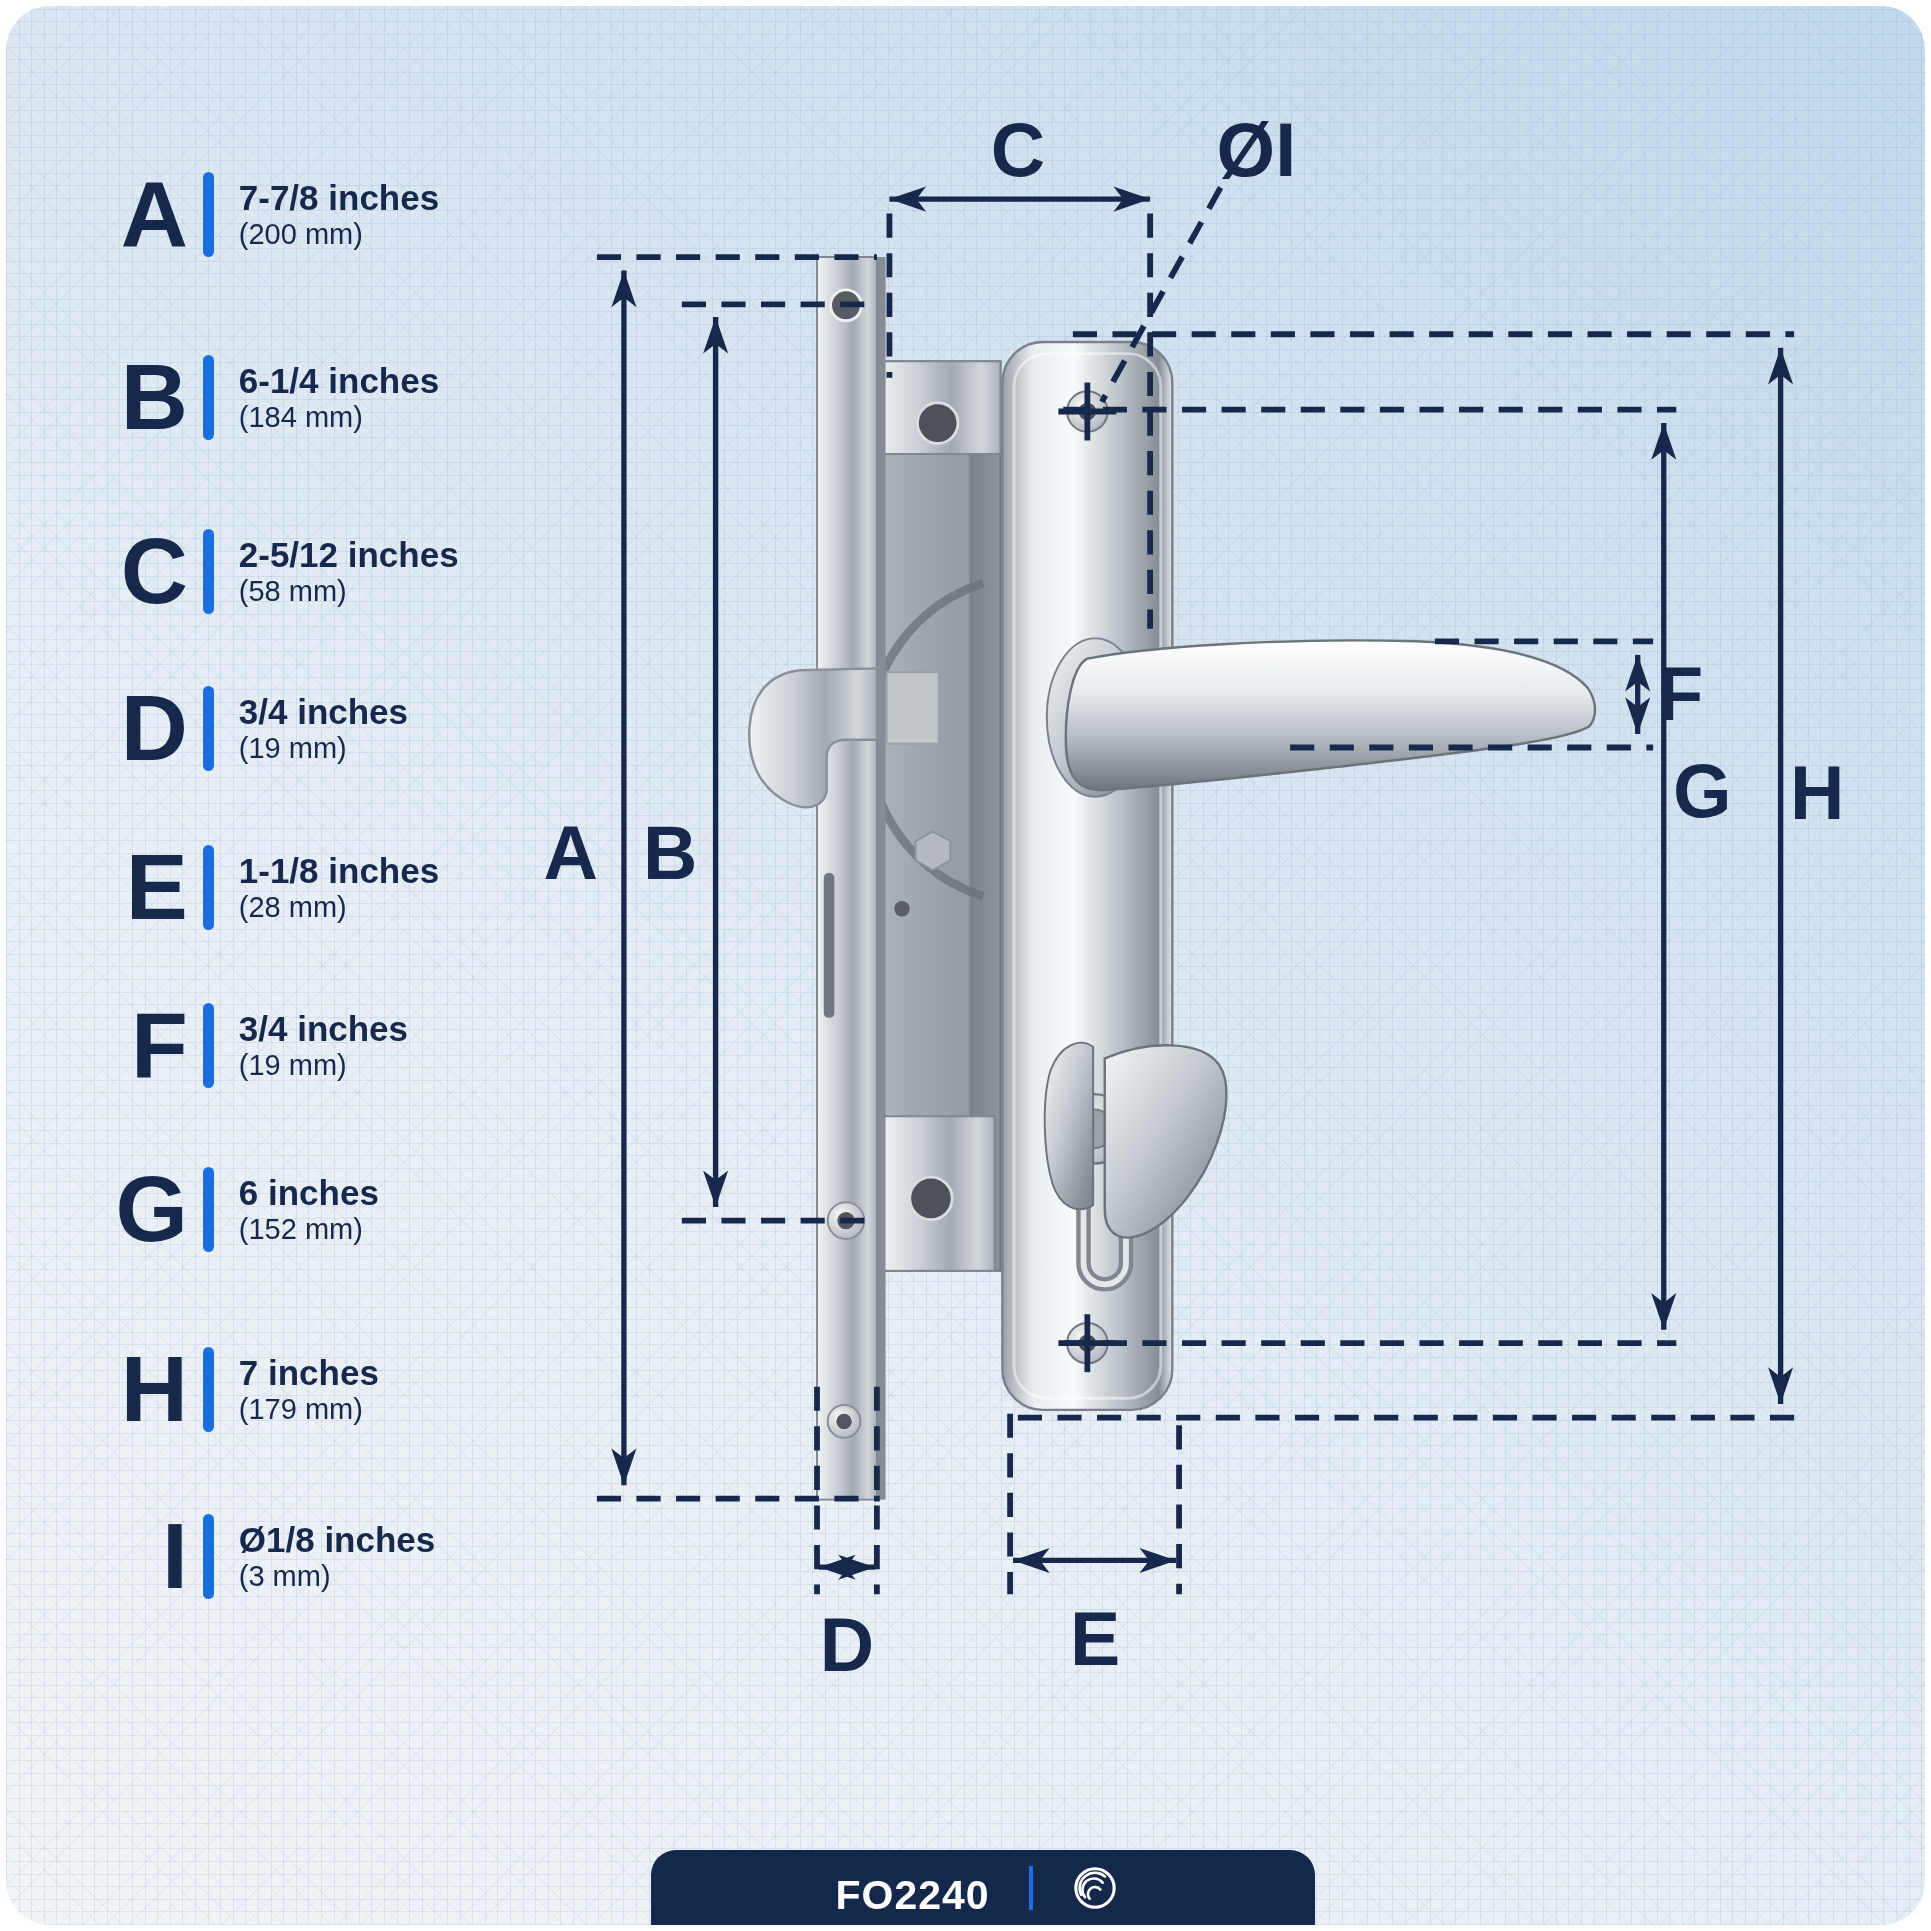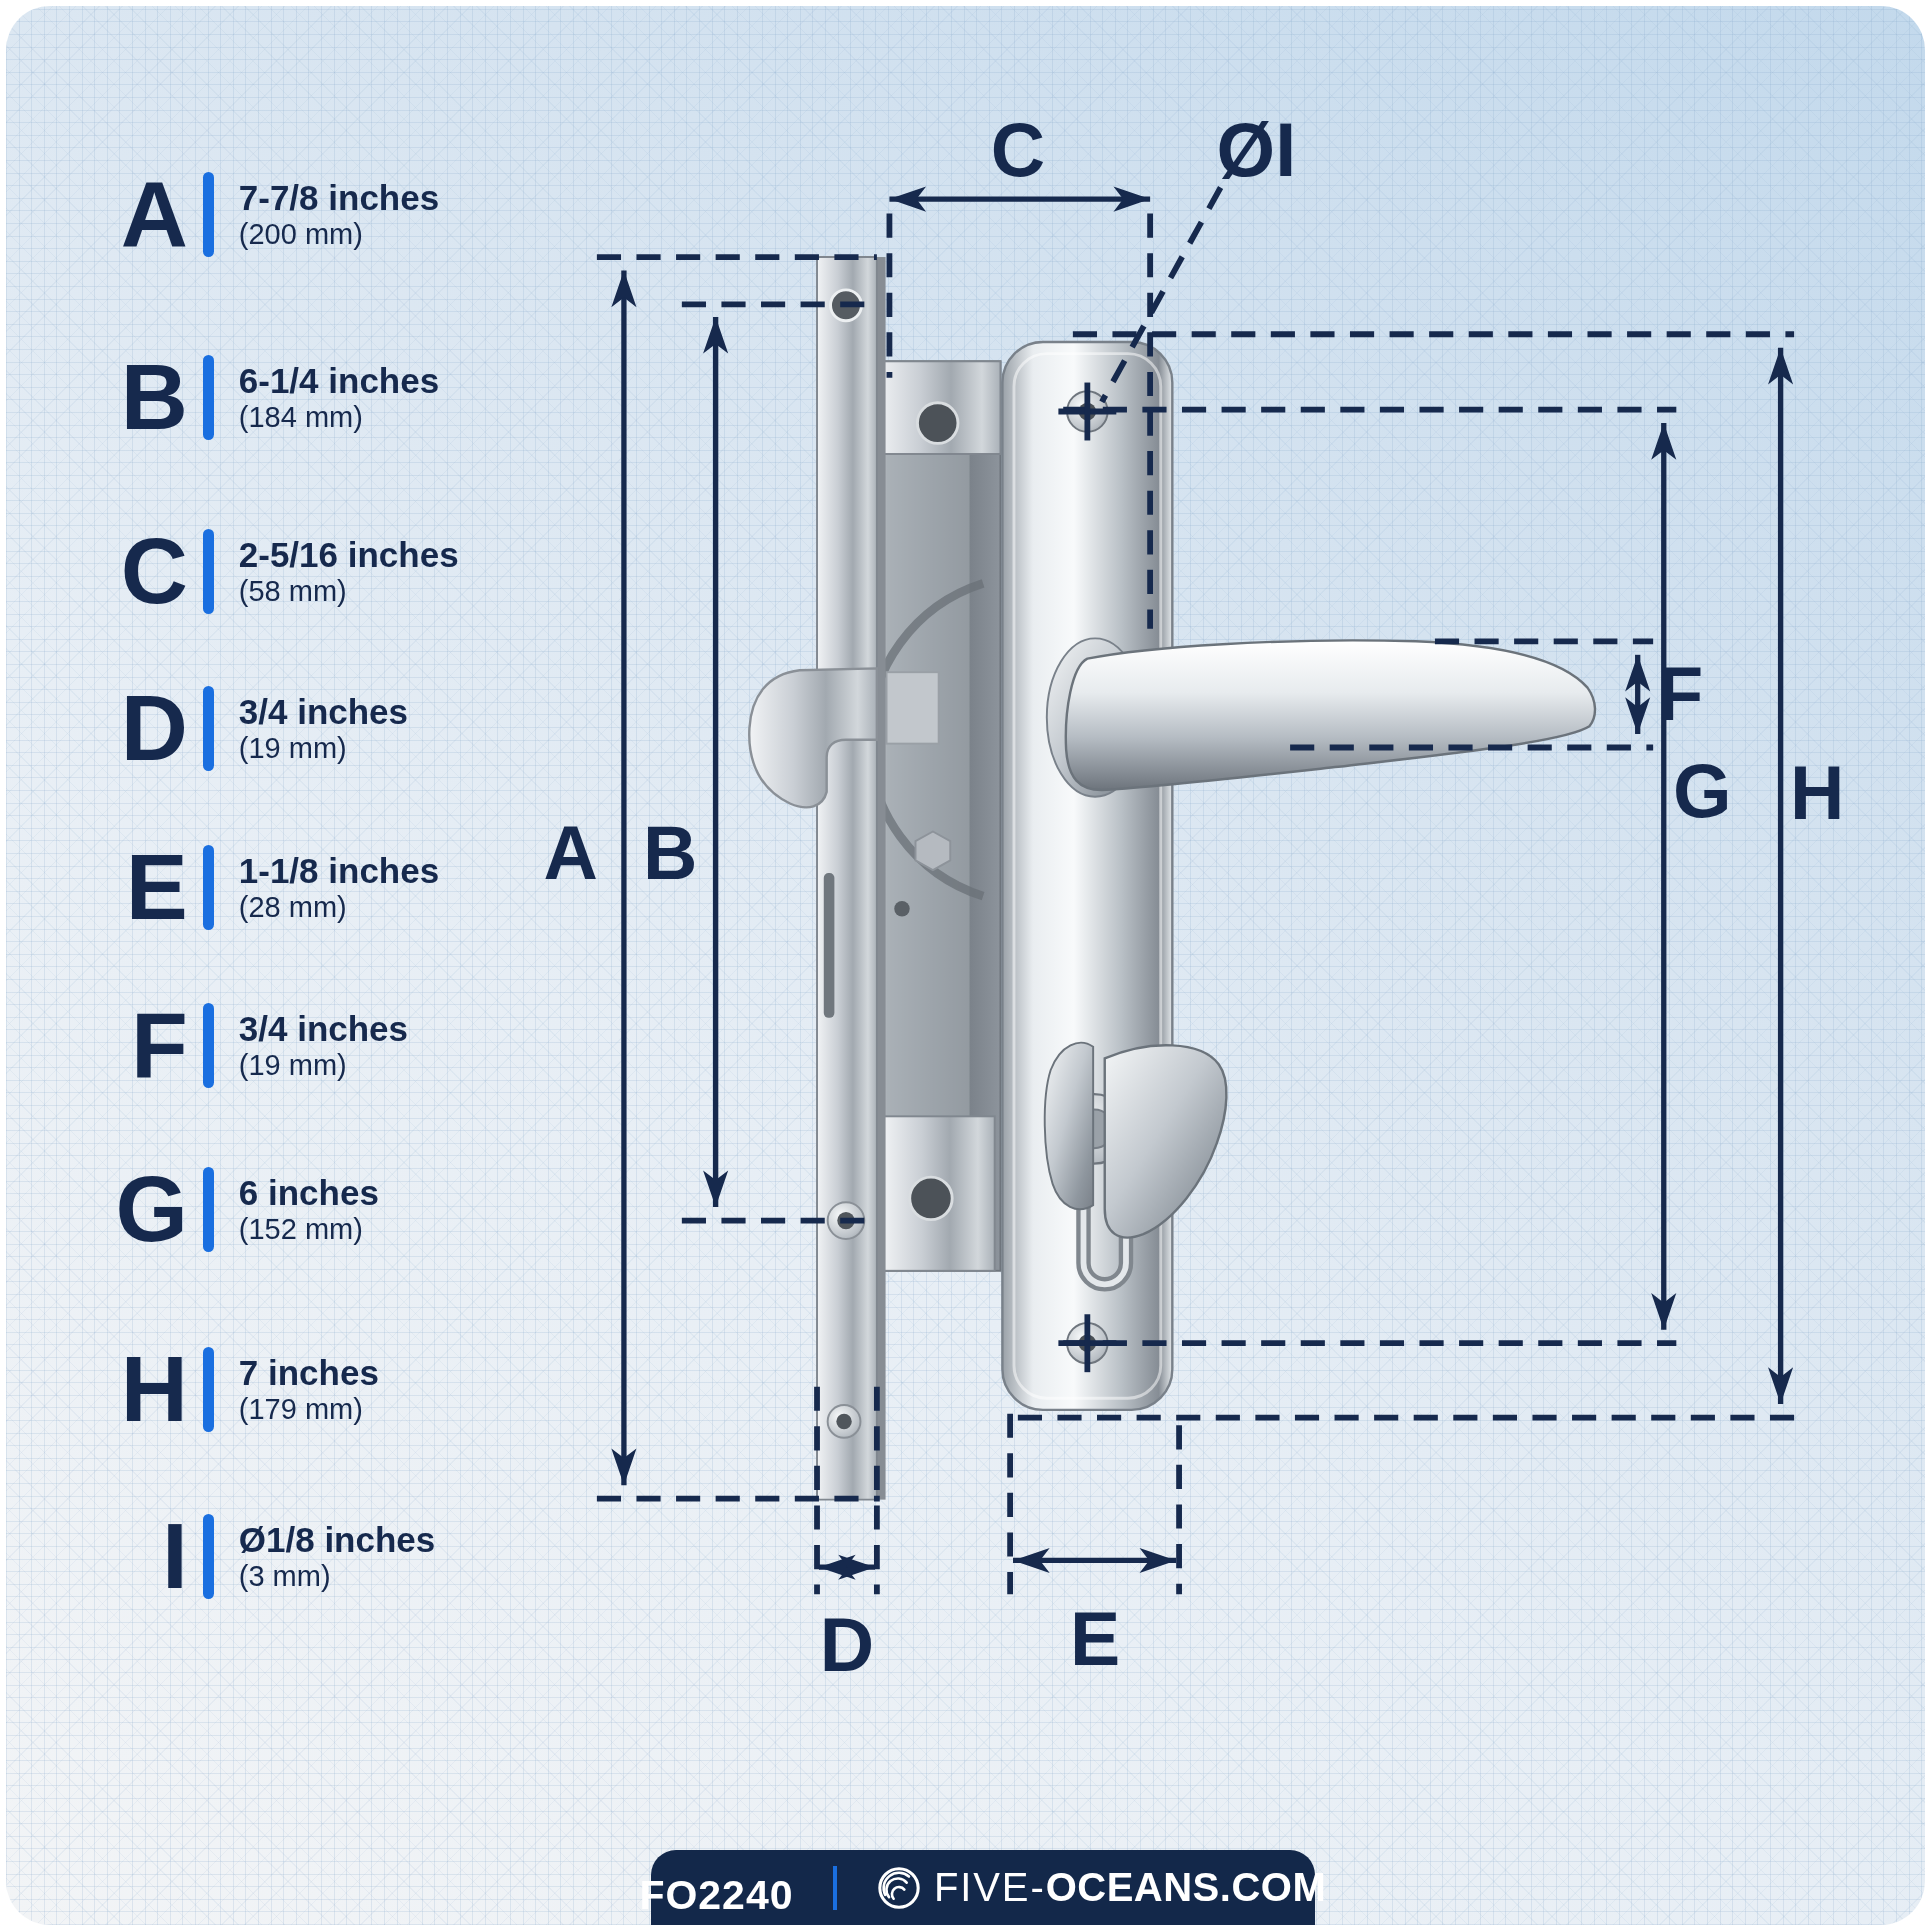--- a/index.html
+++ b/index.html
@@ -210,21 +210,21 @@
       <span class="legend-bar"></span>
       <span class="legend-text">
           <span class="legend-line1">6-1/4 inches</span>
           <span class="legend-line2">(184 mm)</span>
         </span>
     </div>
     <div class="legend-row" style="top:510px">
       <span class="legend-letter">C</span>
       <span class="legend-bar"></span>
       <span class="legend-text">
-          <span class="legend-line1">2-5/16 inches</span>
+          <span class="legend-line1">2-5/12 inches</span>
           <span class="legend-line2">(58 mm)</span>
         </span>
     </div>
     <div class="legend-row" style="top:667px">
       <span class="legend-letter">D</span>
       <span class="legend-bar"></span>
       <span class="legend-text">
           <span class="legend-line1">3/4 inches</span>
           <span class="legend-line2">(19 mm)</span>
         </span>
@@ -273,17 +273,16 @@
 
   <div class="banner">
     <span class="banner-sku">FO2240</span>
     <span class="banner-divider"></span>
     <svg class="banner-logo" viewBox="-30 -30 60 60">
       <circle cx="0" cy="0" r="25" fill="none" stroke="#ffffff" stroke-width="4"></circle>
       <path d="M-18,9 A20,20 0 0 1 13,-15" fill="none" stroke="#ffffff" stroke-width="3.4" stroke-linecap="round"></path>
       <path d="M-13,12 A14,14 0 0 1 10,-7" fill="none" stroke="#ffffff" stroke-width="3.4" stroke-linecap="round"></path>
       <path d="M-7,14 A9,9 0 0 1 7,2" fill="none" stroke="#ffffff" stroke-width="3.4" stroke-linecap="round"></path>
     </svg>
-    <span class="banner-site"><span class="thin">FIVE-</span><span class="bold">OCEANS.COM</span></span>
   </div>
 
 </div>
 
 
 </body></html>

